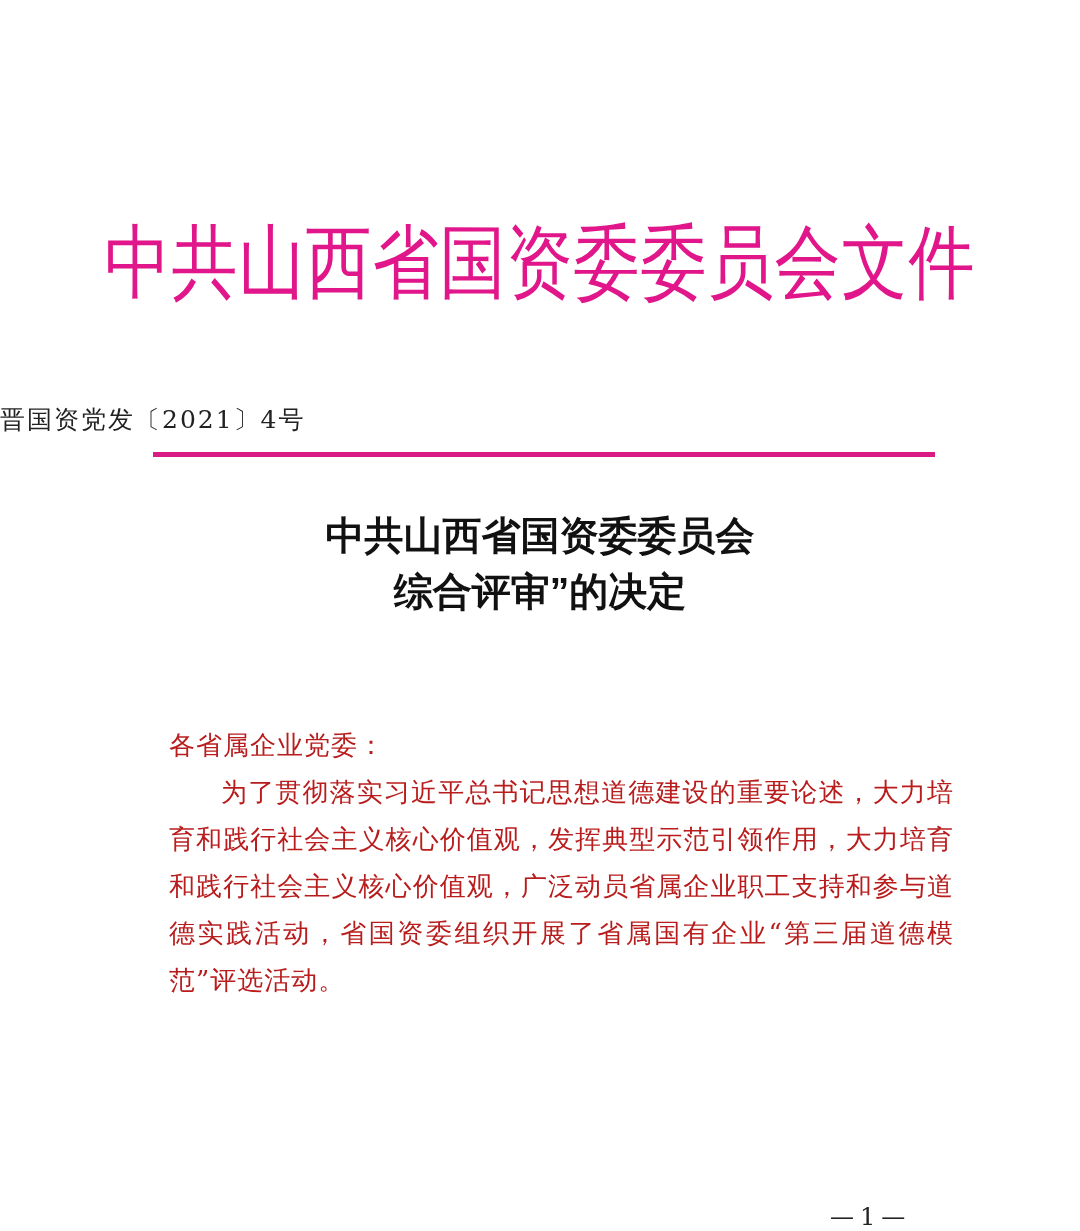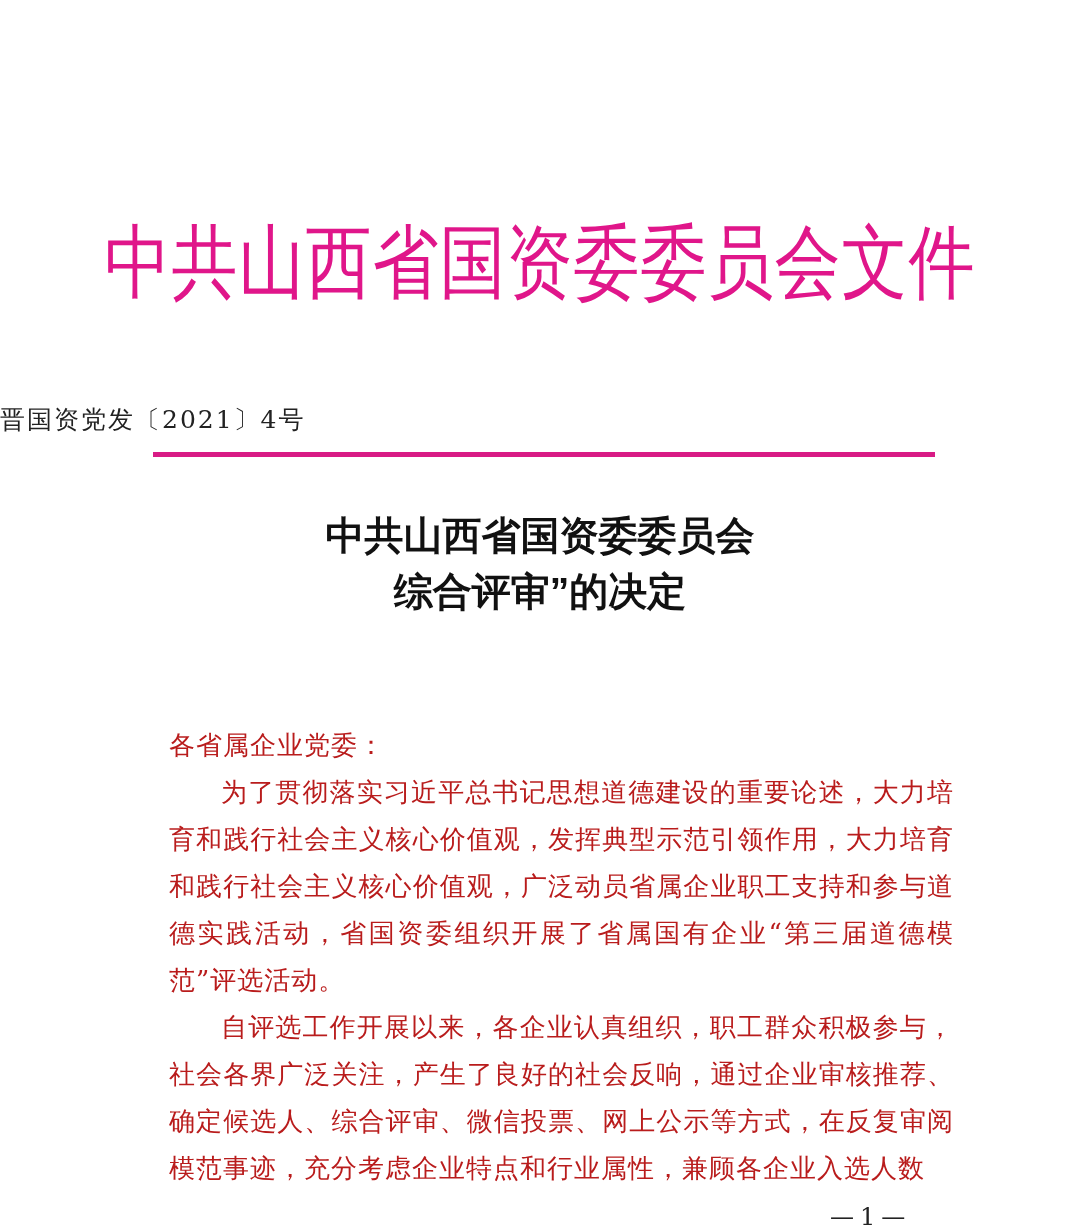--- a/index.html
+++ b/index.html
@@ -115,18 +115,17 @@
   <div class="red-rule"></div>
 
   <div class="title-block">
     <span class="title-line">中共山西省国资委委员会</span>
     <span class="title-line">综合评审”的决定</span>
   </div>
 
   <div class="body-text">
     <span class="salutation">各省属企业党委：</span>
     <span class="para">为了贯彻落实习近平总书记思想道德建设的重要论述，大力培育和践行社会主义核心价值观，发挥典型示范引领作用，大力培育和践行社会主义核心价值观，广泛动员省属企业职工支持和参与道德实践活动，省国资委组织开展了省属国有企业“第三届道德模范”评选活动。</span>
-    <span class="para">自评选工作开展以来，各企业认真组织，职工群众积极参与，社会各界广泛关注，产生了良好的社会反响，通过企业审核推荐、确定候选人、综合评审、微信投票、网上公示等方式，在反复审阅模范事迹，充分考虑企业特点和行业属性，兼顾各企业入选人数</span>
   </div>
 
   <div class="page-number">—1—</div>
 
 </div>
 
 </body></html>

